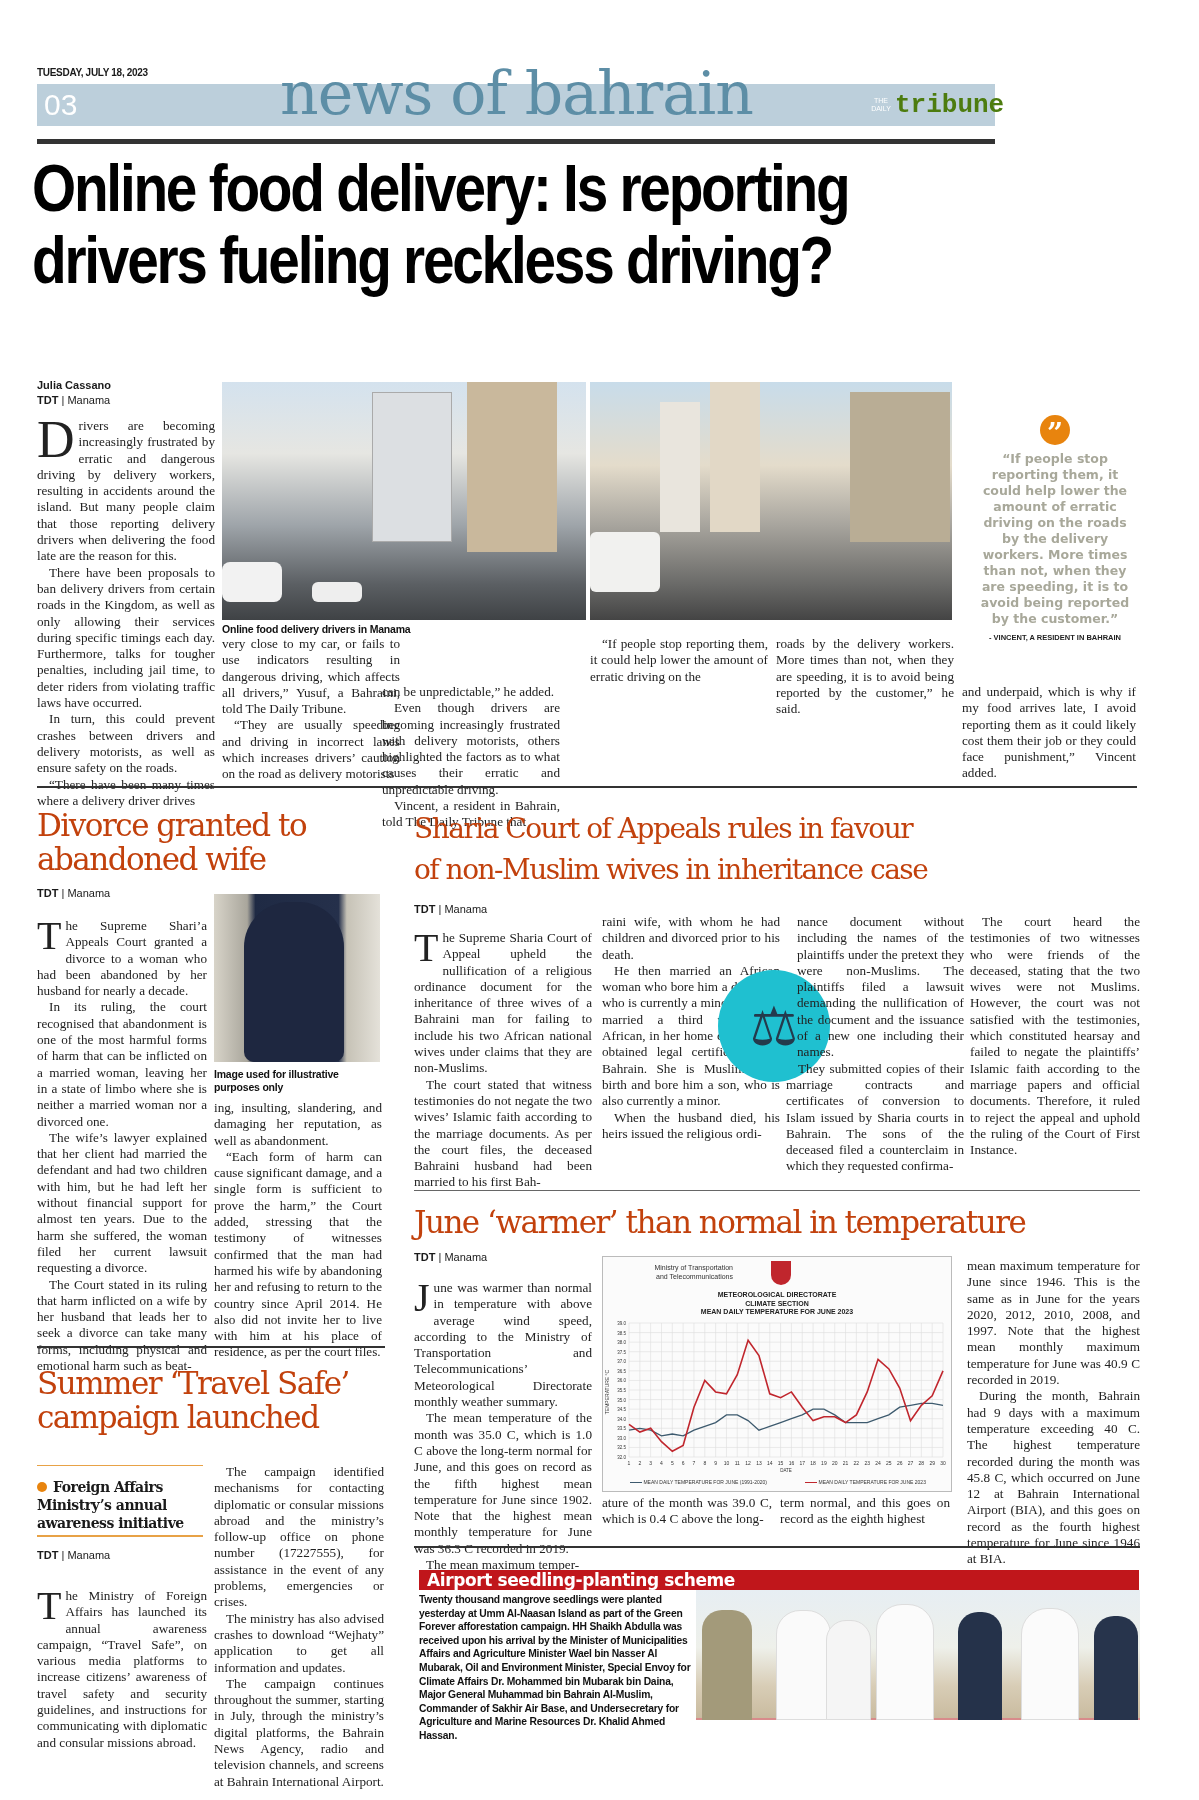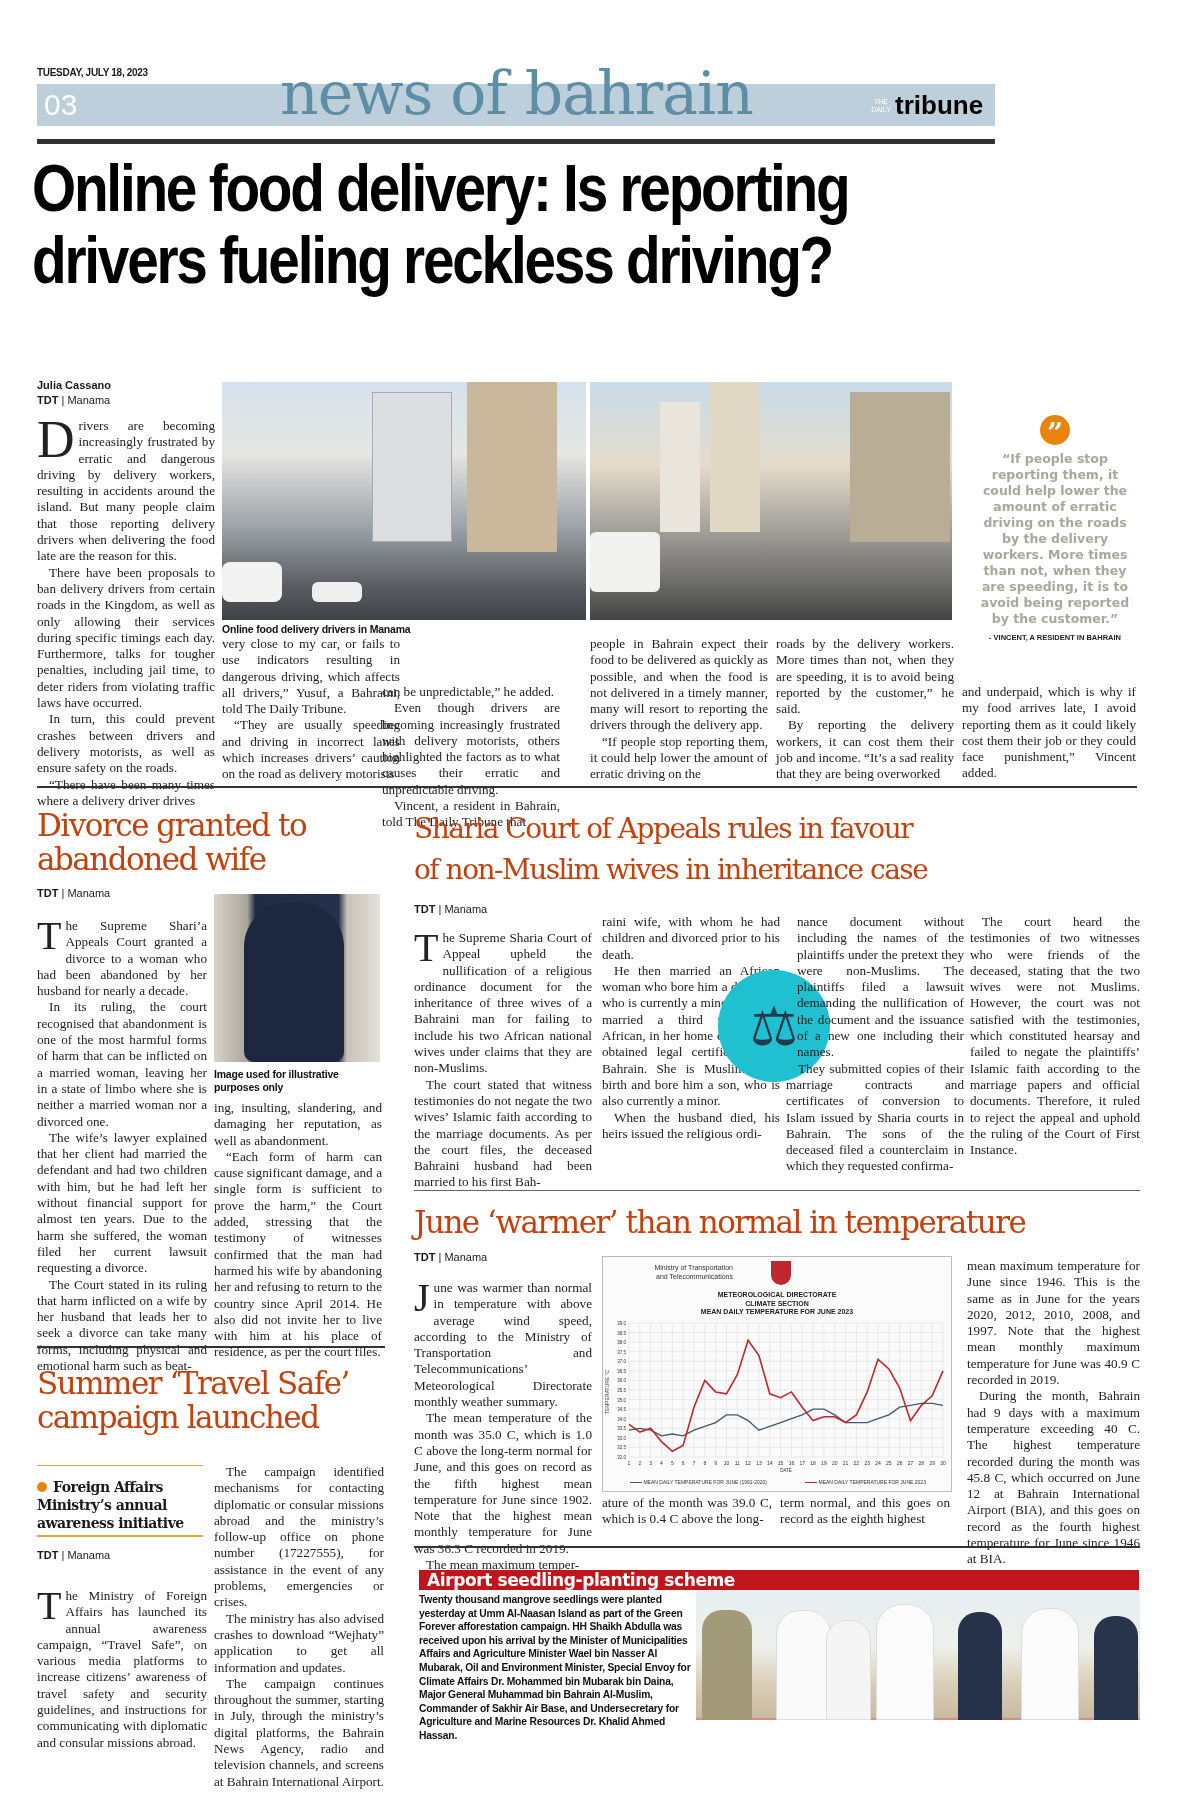--- a/index.html
+++ b/index.html
@@ -16,21 +16,21 @@
   .byline b { font-weight: 700; }
   .caption { font-family: "Liberation Sans", sans-serif; font-size: 10.5px; font-weight: 700; line-height: 13px; color: #111; letter-spacing: -0.2px; }
 
   
   .date { left: 37px; top: 67px; font-size: 10px; font-weight: 700; letter-spacing: -0.3px; }
   .band { left: 37px; top: 84px; width: 958px; height: 42px; background: #bccfdb; }
   .pagenum { left: 44px; top: 84px; font-size: 30px; color: #fff; font-weight: 300; line-height: 42px; }
   .section-title { left: 280px; top: 60px; font-size: 60px; color: #5d8ea6; font-family: "DejaVu Serif", serif; font-weight: 300; letter-spacing: -1px; line-height: 66px; }
   .logo { left: 870px; top: 90px; display:flex; align-items:center; gap:3px; }
   .logo .small { font-size: 7px; color: #fff; line-height: 8px; text-align:center; }
-  .logo .big { font-size: 26px; font-weight: 900; color: #000000; font-family: Liberation Sans, sans-serif; }
+  .logo .big { font-size: 26px; font-weight: 900; color: #4d7c0f; font-family: Liberation Mono, monospace; }
   .topbar { left: 37px; top: 139px; width: 958px; height: 5px; background: #333; }
 
   .headline { left: 32px; top: 152px; width: 960px; font-family: "Liberation Sans", sans-serif; font-weight: 900; font-size: 66px; line-height: 72px; letter-spacing: -2.6px; transform: scaleX(0.86); transform-origin: left top; white-space: nowrap; color:#000; }
 
   .photo { background: linear-gradient(180deg,#c8d6e2 0%, #b9c3c9 40%, #7d8288 70%, #4c4f52 100%); }
   .pullquote { left: 975px; top: 415px; width: 160px; text-align: center; }
   .qicon { width: 30px; height: 30px; border-radius: 50%; background: #e8840e; color:#fff; font-weight: 900; font-size: 28px; line-height: 38px; margin: 0 auto 6px; font-family: "DejaVu Serif", serif; }
   .qtext { font-family: "DejaVu Sans", sans-serif; font-weight: 700; font-size: 12.5px; line-height: 16px; color: #a8a89a; }
   .qattr { font-family: "Liberation Sans", sans-serif; font-size: 7.5px; font-weight: 700; margin-top: 6px; color:#222; }
 
@@ -91,26 +91,24 @@
 <div class="abs body-text" style="left:222px; top:636px; width:178px;">
   <p class="first">very close to my car, or fails to use indicators resulting in dangerous driving, which affects all drivers,” Yusuf, a Bahraini, told The Daily Tribune.</p>
   <p>“They are usually speeding and driving in incorrect lanes which increases drivers’ caution on the road as delivery motorists</p>
 </div>
 <div class="abs body-text" style="left:382px; top:636px; width:178px;margin-top:48px;">
   <p class="first">can be unpredictable,” he added.</p>
   <p>Even though drivers are becoming increasingly frustrated with delivery motorists, others highlighted the factors as to what causes their erratic and unpredictable driving.</p>
   <p>Vincent, a resident in Bahrain, told The Daily Tribune that</p>
 </div>
 <div class="abs body-text" style="left:590px; top:636px; width:178px;">
-  <p class="first">people in Bahrain expect their food to be delivered as quickly as possible, and when the food is not delivered in a timely manner, many will resort to reporting the drivers through the delivery app.</p>
   <p>“If people stop reporting them, it could help lower the amount of erratic driving on the</p>
 </div>
 <div class="abs body-text" style="left:776px; top:636px; width:178px;">
   <p class="first">roads by the delivery workers. More times than not, when they are speeding, it is to avoid being reported by the customer,” he said.</p>
-  <p>By reporting the delivery workers, it can cost them their job and income. “It’s a sad reality that they are being overworked</p>
 </div>
 <div class="abs body-text" style="left:962px; top:684px; width:174px;">
   <p class="first">and underpaid, which is why if my food arrives late, I avoid reporting them as it could likely cost them their job or they could face punishment,” Vincent added.</p>
 </div>
 
 <div class="abs pullquote">
   <div class="qicon">”</div>
   <div class="qtext">“If people stop reporting them, it could help lower the amount of erratic driving on the roads by the delivery workers. More times than not, when they are speeding, it is to avoid being reported by the customer.”</div>
   <div class="qattr">- VINCENT, A RESIDENT IN BAHRAIN</div>
 </div>

